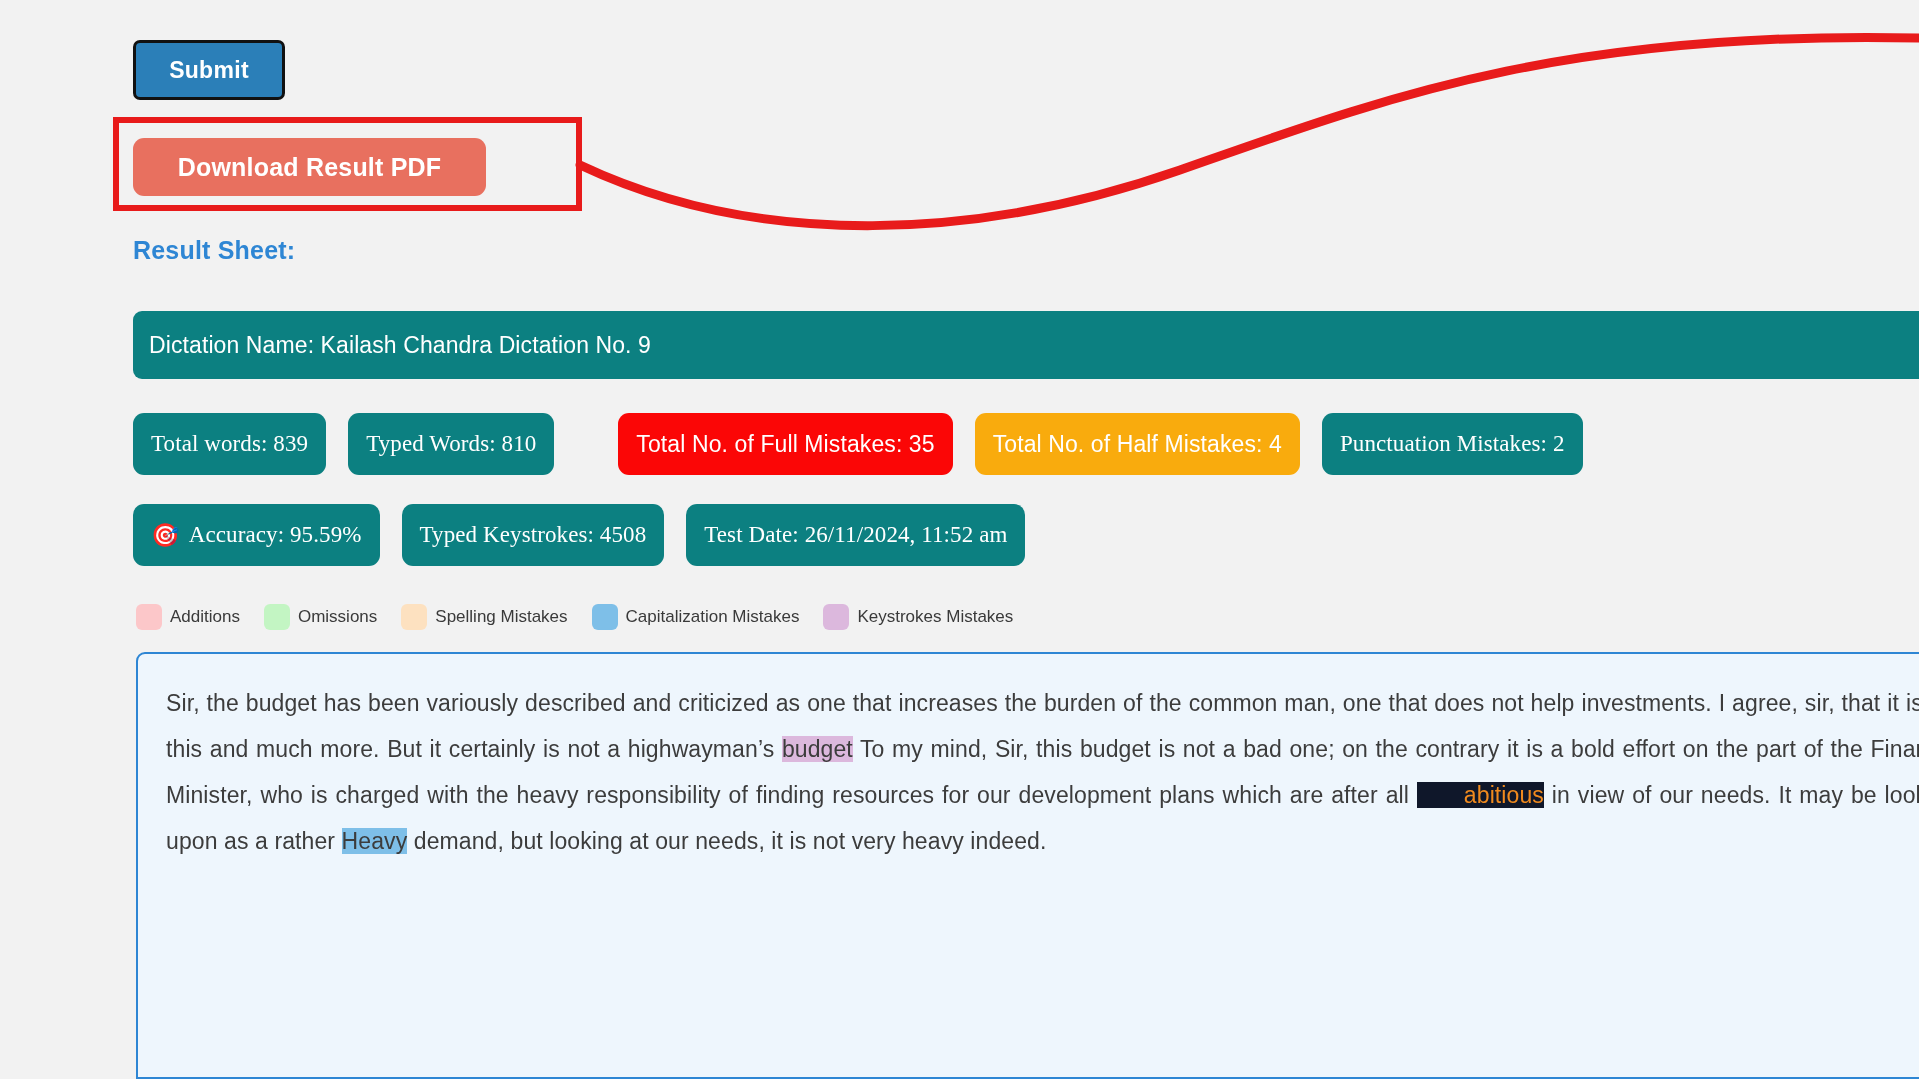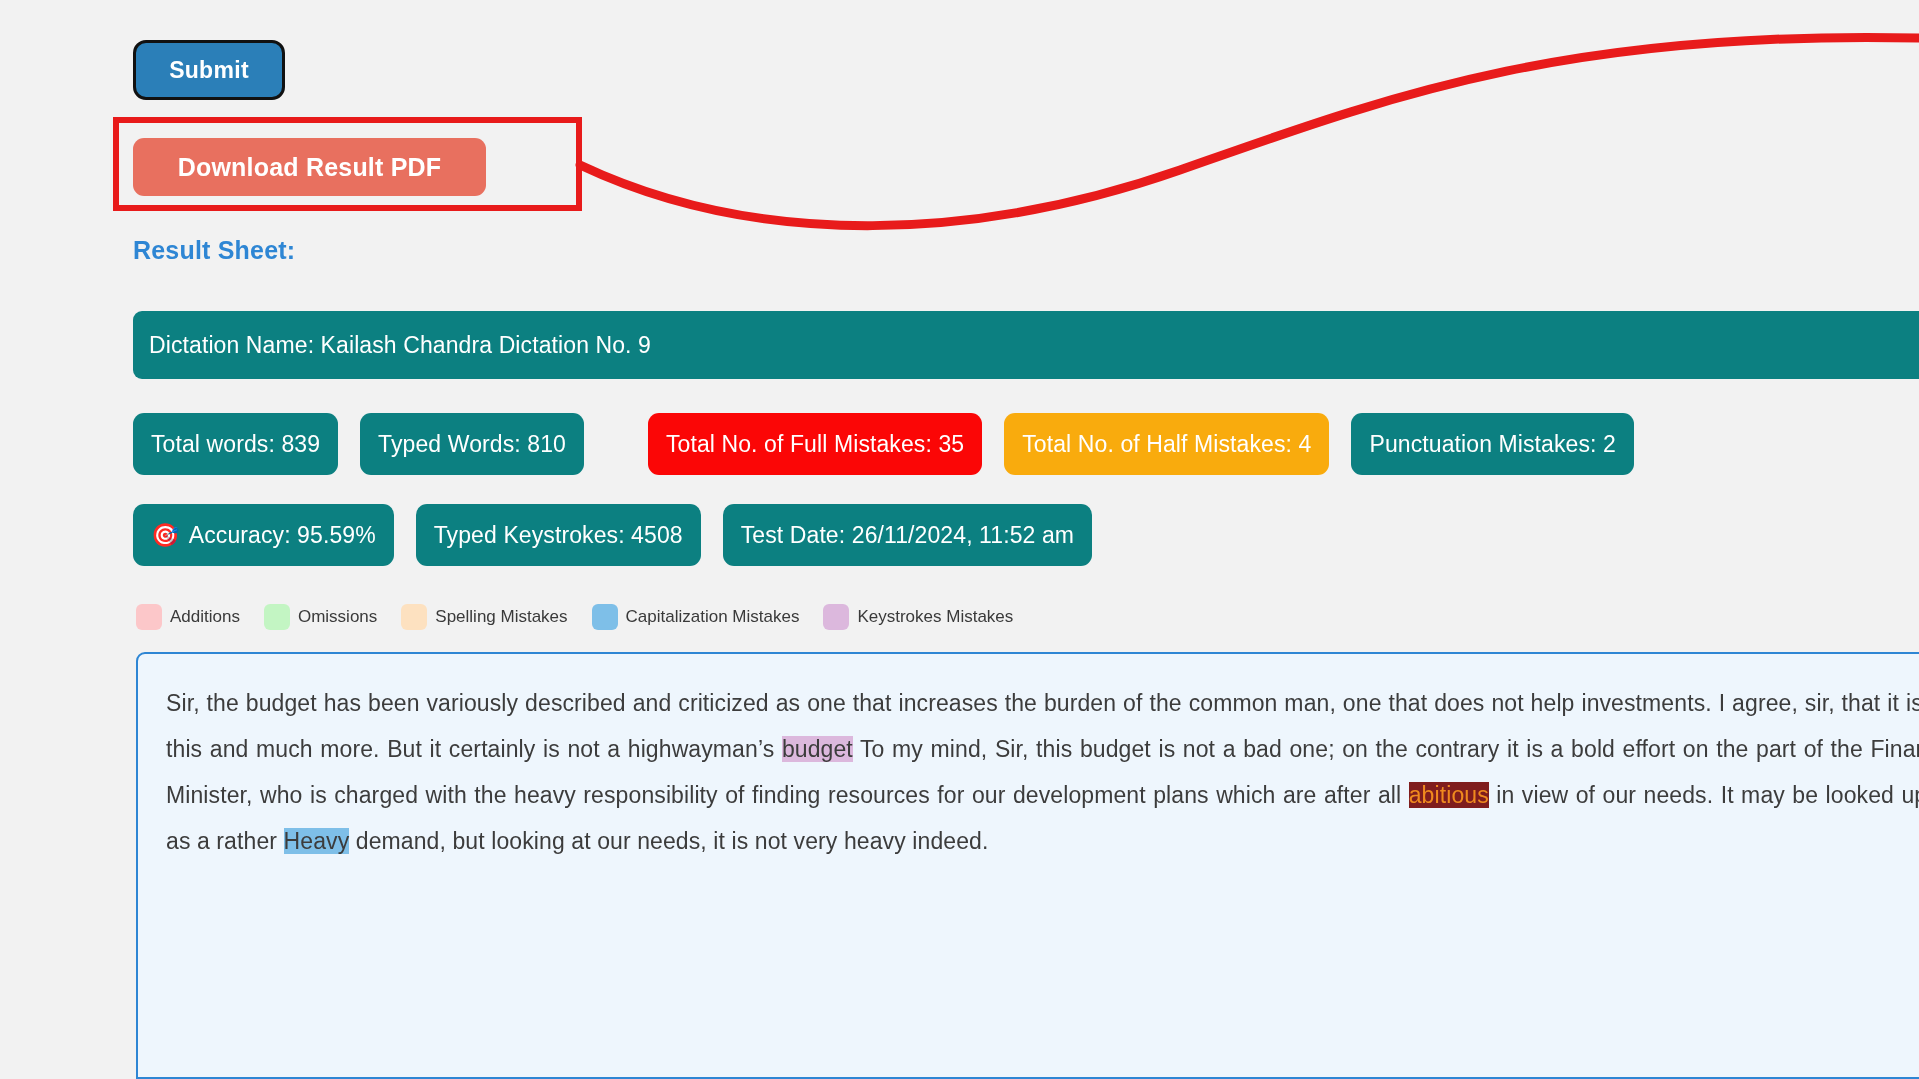--- a/index.html
+++ b/index.html
@@ -43,21 +43,21 @@
   
   .btn-submit {
     position: absolute;
     left: 133px;
     top: 40px;
     width: 152px;
     height: 60px;
     background: #2b7fb8;
     color: #ffffff;
     border: 3px solid #111111;
-    border-radius: 13px;
+    border-radius: 7px;
     font-size: 23px;
     font-weight: bold;
     letter-spacing: .3px;
     cursor: pointer;
     font-family: "Liberation Sans", sans-serif;
   }
 
   .btn-download {
     position: absolute;
     left: 133px;
@@ -119,21 +119,21 @@
     border-radius: 11px;
     display: flex;
     align-items: center;
     justify-content: center;
     padding: 0 18px;
     color: #ffffff;
     font-size: 23px;
     white-space: nowrap;
     letter-spacing: .1px;
   }
-  .chip.teal   { background: #0c8081; }
+  .chip.teal   { background: #0c8081; font-family: Liberation Serif, serif; }
   .chip.red    { background: #fb0606; margin-left: 42px; }
   .chip.orange { background: #f9ab0d; }
 
   .chip .emoji {
     font-size: 23px;
     margin-right: 9px;
     line-height: 1;
   }
 
   
@@ -178,21 +178,21 @@
     overflow: hidden;
   }
 
   .passage {
     font-size: 23px;
     line-height: 46px;
     color: #3c3c3c;
     text-align: justify;
     letter-spacing: .1px;
   }
-  .hl-spelling       { background: #7f1d1d; color: #f08a1e; }
+  .hl-spelling       { background: #0f172a; color: #f08a1e; padding-left: 47px; }
   .hl-capitalization { background: #7ebfe8; }
   .hl-punctuation    { background: #dcb8dd; }
 </style>
 </head>
 <body>
 
 <div id="page">
 
   <button class="btn-submit">Submit</button>
 

